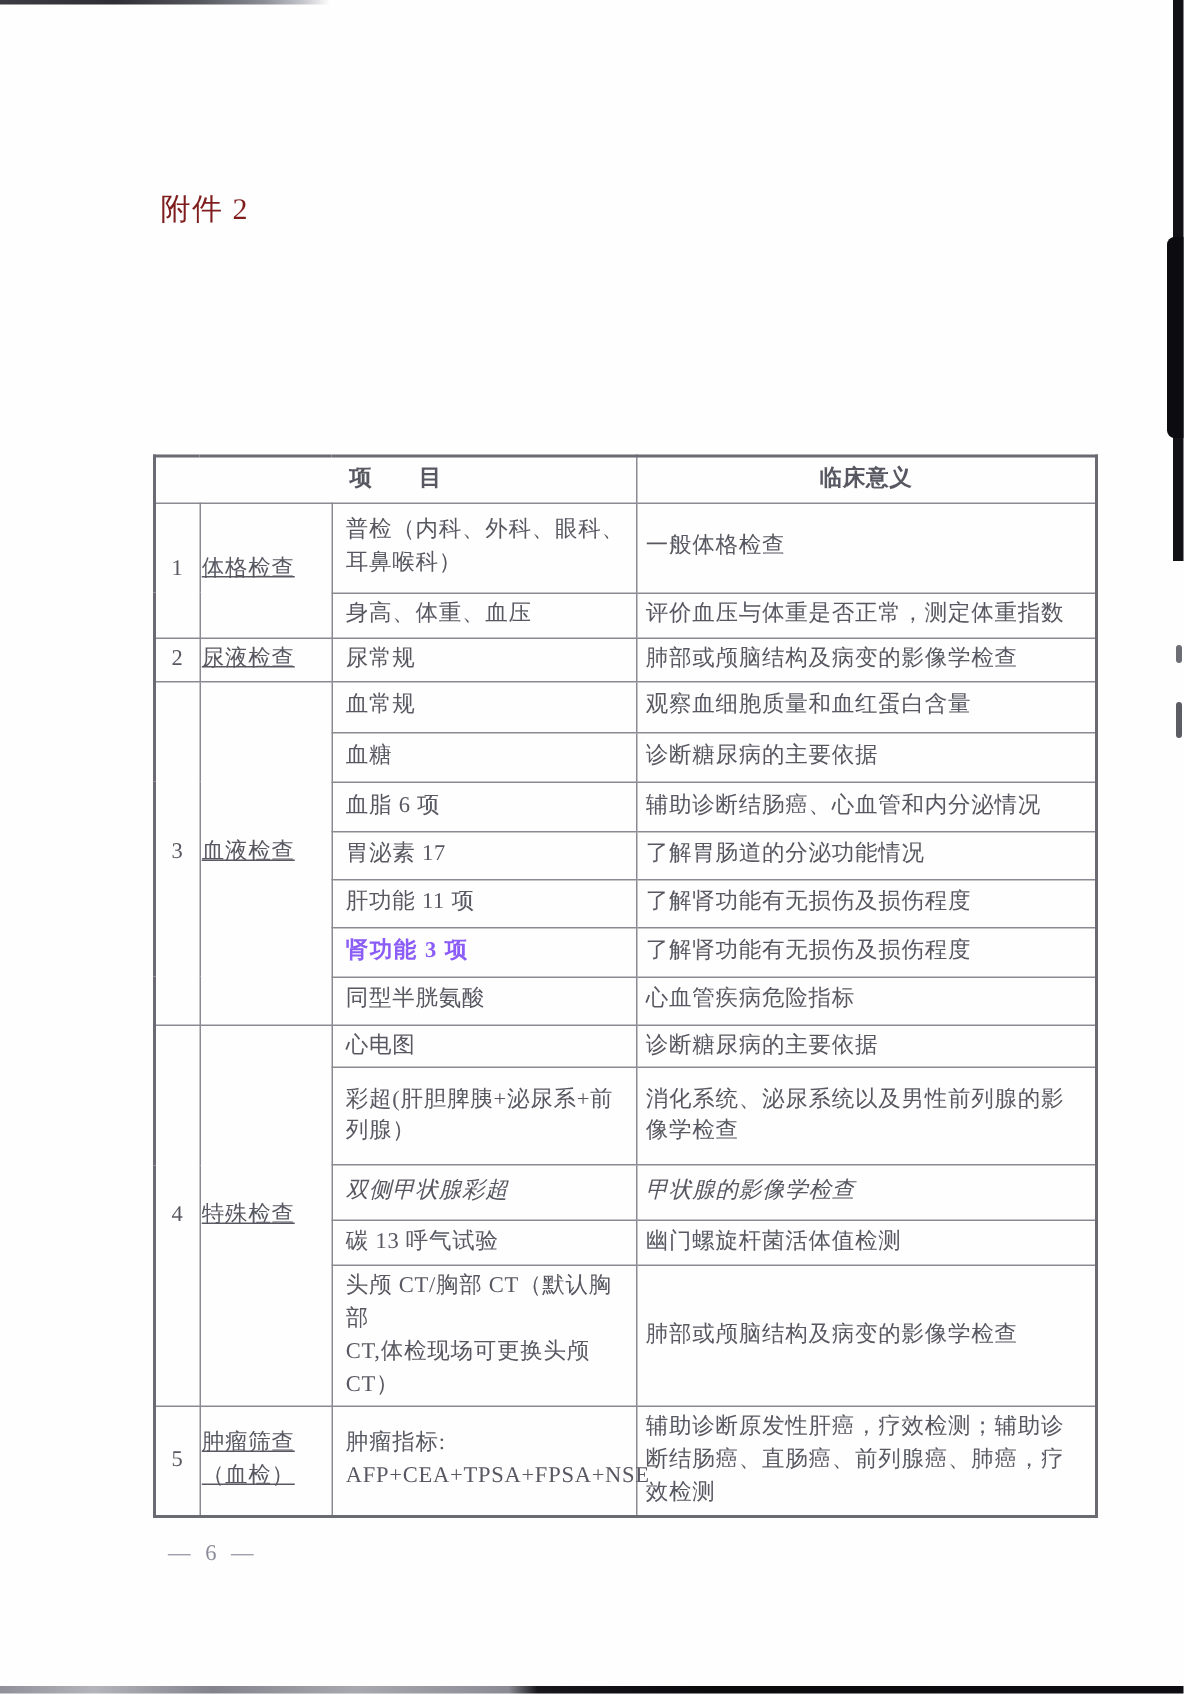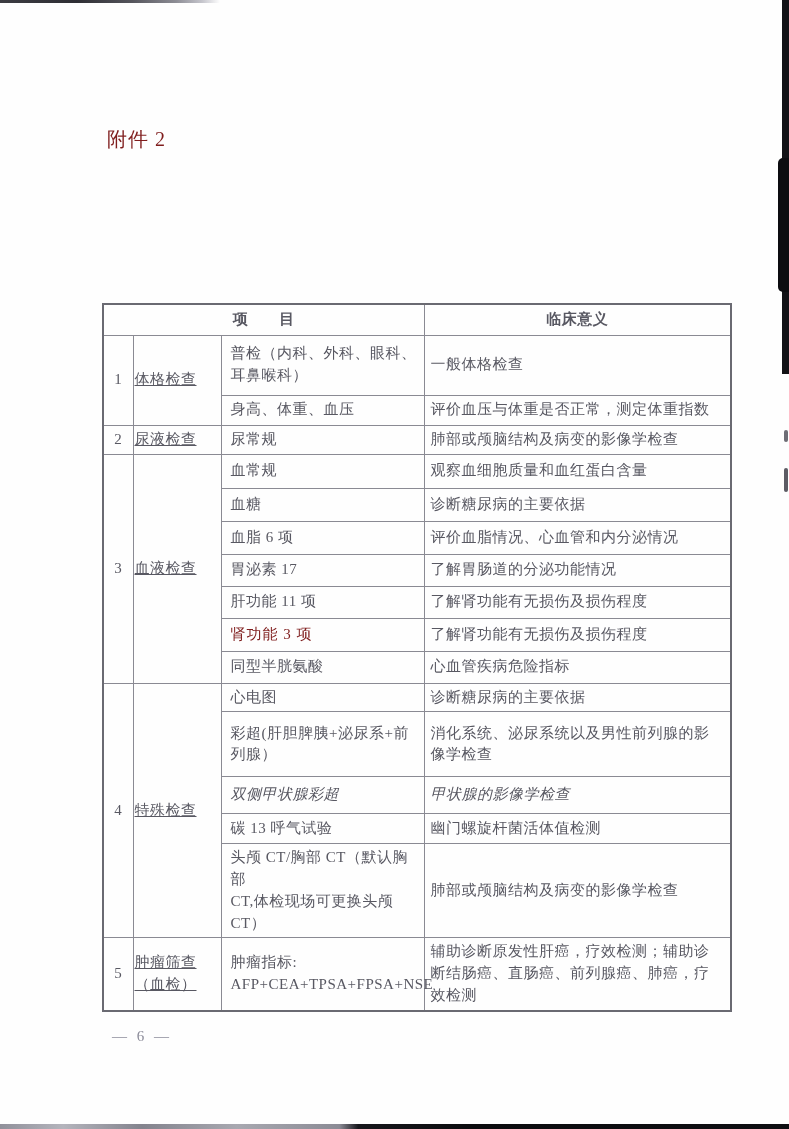--- a/index.html
+++ b/index.html
@@ -36,21 +36,21 @@
     border:1px solid #8a8a93;vertical-align:middle;
     font-size:15px;color:#585862;box-sizing:border-box;
     line-height:1.45;letter-spacing:0.5px;
   }
   table.exam{border:2px solid #6a6a72;}
   th.cell-h{font-weight:bold;color:#27272c;font-size:16px;text-align:center;white-space:pre;letter-spacing:1px;}
   td.cell-num{text-align:center;color:#8a8a95;}
   td.cell-cat{color:#55555f;letter-spacing:1px;white-space:pre-line;line-height:1.7;text-decoration:underline;}
   td.cell-item{text-align:left;padding:3px 6px 3px 9px;white-space:pre-line;}
   td.cell-meaning{text-align:left;padding:3px 6px 3px 6px;}
-  tr.emph td.cell-item{color:#7f1d1d;font-weight:normal;letter-spacing:1px;}
+  tr.emph td.cell-item{color:#8b5cf6;font-weight:bold;letter-spacing:1px;}
 
   
   .page-number{position:absolute;left:112px;top:1028px;font-size:15px;color:#8b8b99;letter-spacing:3px;}
 </style>
 </head>
 <body>
 
 <div class="page">
 
   <div class="artifact scan-top"></div>
@@ -99,21 +99,21 @@
             <td class="cell-cat" rowspan="7">血液检查</td>
             <td class="cell-item">血常规</td>
             <td class="cell-meaning">观察血细胞质量和血红蛋白含量</td>
           </tr>
           <tr style="height: 33px; margin-top: 46px;">
             <td class="cell-item">血糖</td>
             <td class="cell-meaning">诊断糖尿病的主要依据</td>
           </tr>
           <tr style="height: 33px;">
             <td class="cell-item">血脂 6 项</td>
-            <td class="cell-meaning">评价血脂情况、心血管和内分泌情况</td>
+            <td class="cell-meaning">辅助诊断结肠癌、心血管和内分泌情况</td>
           </tr>
           <tr style="height: 32px;">
             <td class="cell-item">胃泌素 17</td>
             <td class="cell-meaning">了解胃肠道的分泌功能情况</td>
           </tr>
           <tr style="height: 32px;">
             <td class="cell-item">肝功能 11 项</td>
             <td class="cell-meaning">了解肾功能有无损伤及损伤程度</td>
           </tr>
           <tr class="emph" style="height: 33px;">

